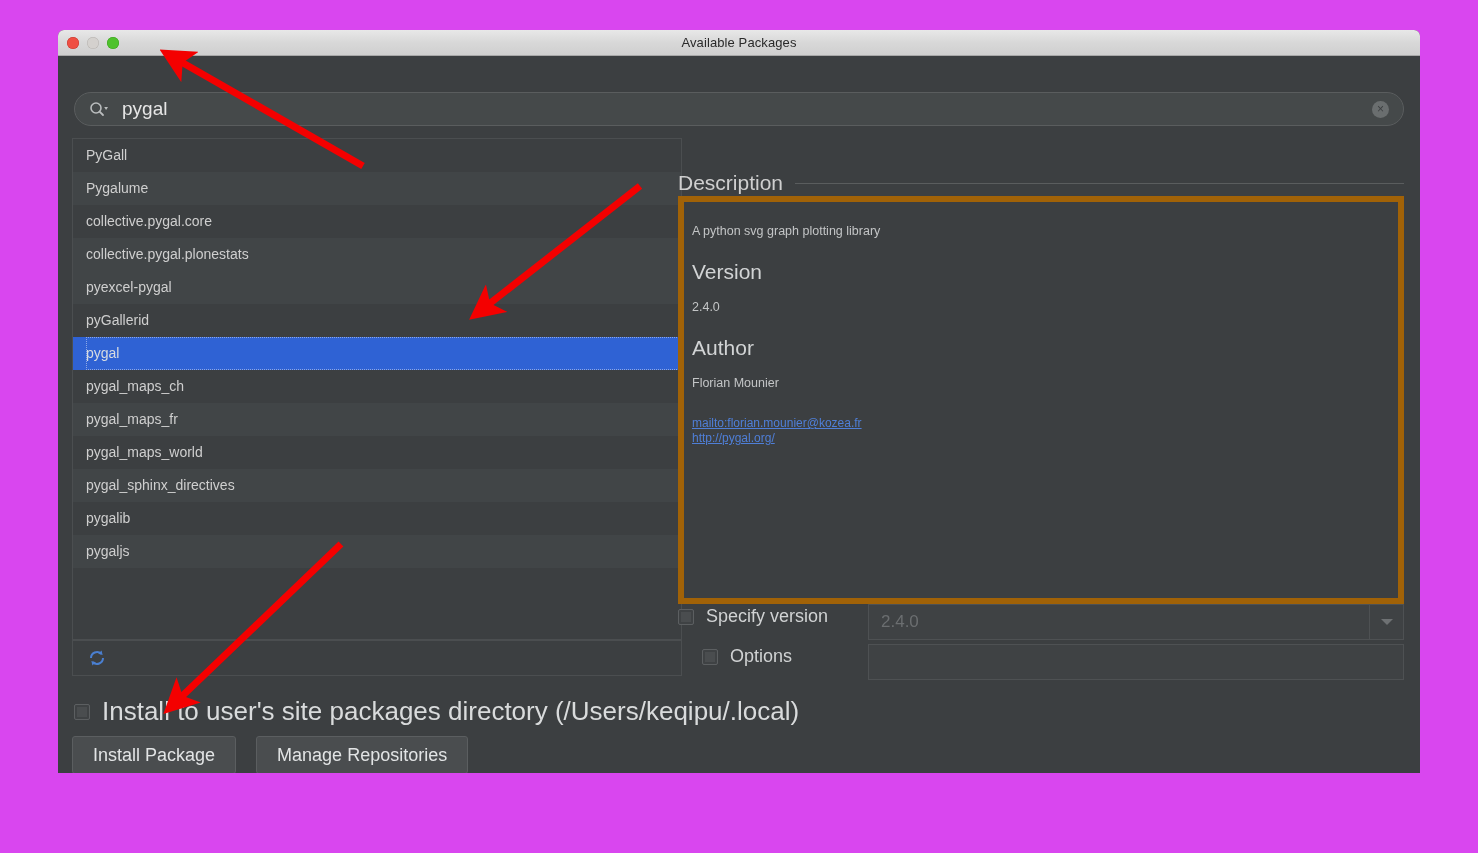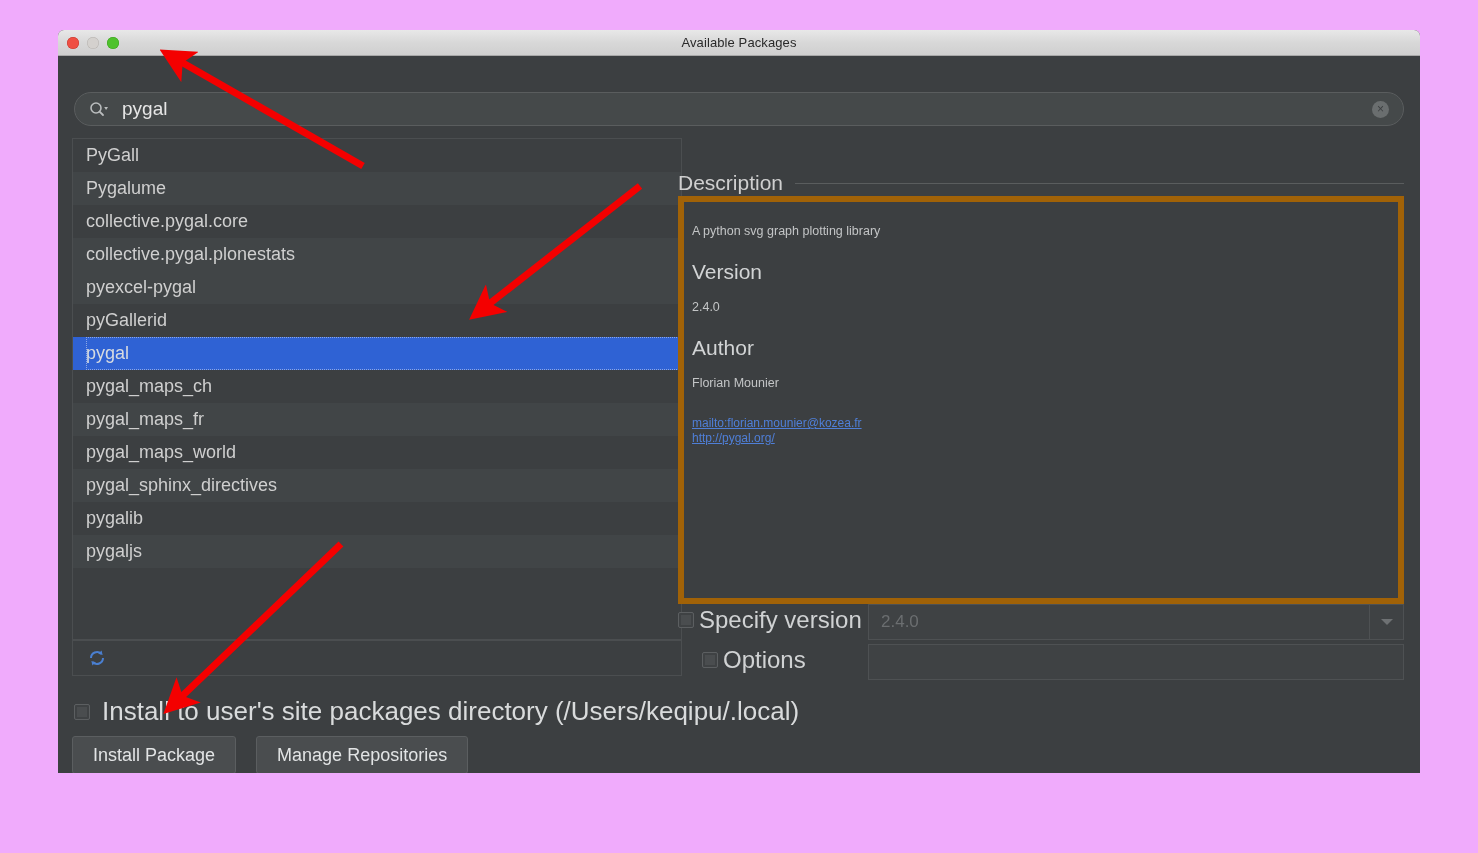--- a/index.html
+++ b/index.html
@@ -3,21 +3,21 @@
 <meta charset="utf-8">
 <style>
   * { box-sizing: border-box; }
   html, body {
     margin: 0; padding: 0;
     background: #000;
     width: 1478px; height: 853px;
     overflow: hidden;
     font-family: "Liberation Sans", sans-serif;
   }
-  #root { position: relative; width: 1478px; height: 853px; background:#f0abfc; }
+  #root { position: relative; width: 1478px; height: 853px; background:#d946ef; }
 
   
   .window {
     position: absolute;
     left: 58px; top: 30px;
     width: 1362px; height: 743px;
     background: #3c3f41;
     border-radius: 6px 6px 0 0;
     overflow: hidden;
   }
@@ -72,21 +72,21 @@
   .listpanel {
     position: absolute; left: 14px; top: 82px;
     width: 610px; height: 502px;
     background: #3c3f41;
     border: 1px solid #4b4e50;
     overflow: hidden;
   }
   .row {
     height: 33px; line-height: 33px;
     padding-left: 13px;
-    font-size: 18px; color: #cfcfcf;
+    font-size: 14px; color: #cfcfcf;
     white-space: nowrap; overflow: hidden;
     cursor: default;
   }
   .row.odd  { background: #3c3f41; }
   .row.even { background: #414547; }
   .row.selected { background: #2f62d4; color: #d7dbe0; }
   .row.selected .sel-inner { outline: 1px dotted #8ea8e6; outline-offset: -1px; display:block; height:33px;}
 
   .list-footer {
     position: absolute; left: 14px; top: 584px;
@@ -131,21 +131,21 @@
   
   .opt-row { position: absolute; display: flex; align-items: center; }
   .chk {
     width: 16px; height: 16px;
     background: #4a4d4f;
     border: 1px solid #5c5f61;
     border-radius: 2px;
     flex: 0 0 auto;
     box-shadow: inset 0 0 0 2px #3f4244;
   }
-  .opt-label { font-size: 24px; color: #d0d2d3; margin-left: 5px; white-space: nowrap; }
+  .opt-label { font-size: 18px; color: #d0d2d3; margin-left: 12px; white-space: nowrap; }
 
   .combo {
     position: absolute;
     height: 36px;
     background: #3f4244;
     border: 1px solid #4e5153;
     display: flex; align-items: center;
   }
   .combo .val { font-size: 17px; color: #6b6e70; padding-left: 12px; flex: 1; }
   .combo .arrow {

